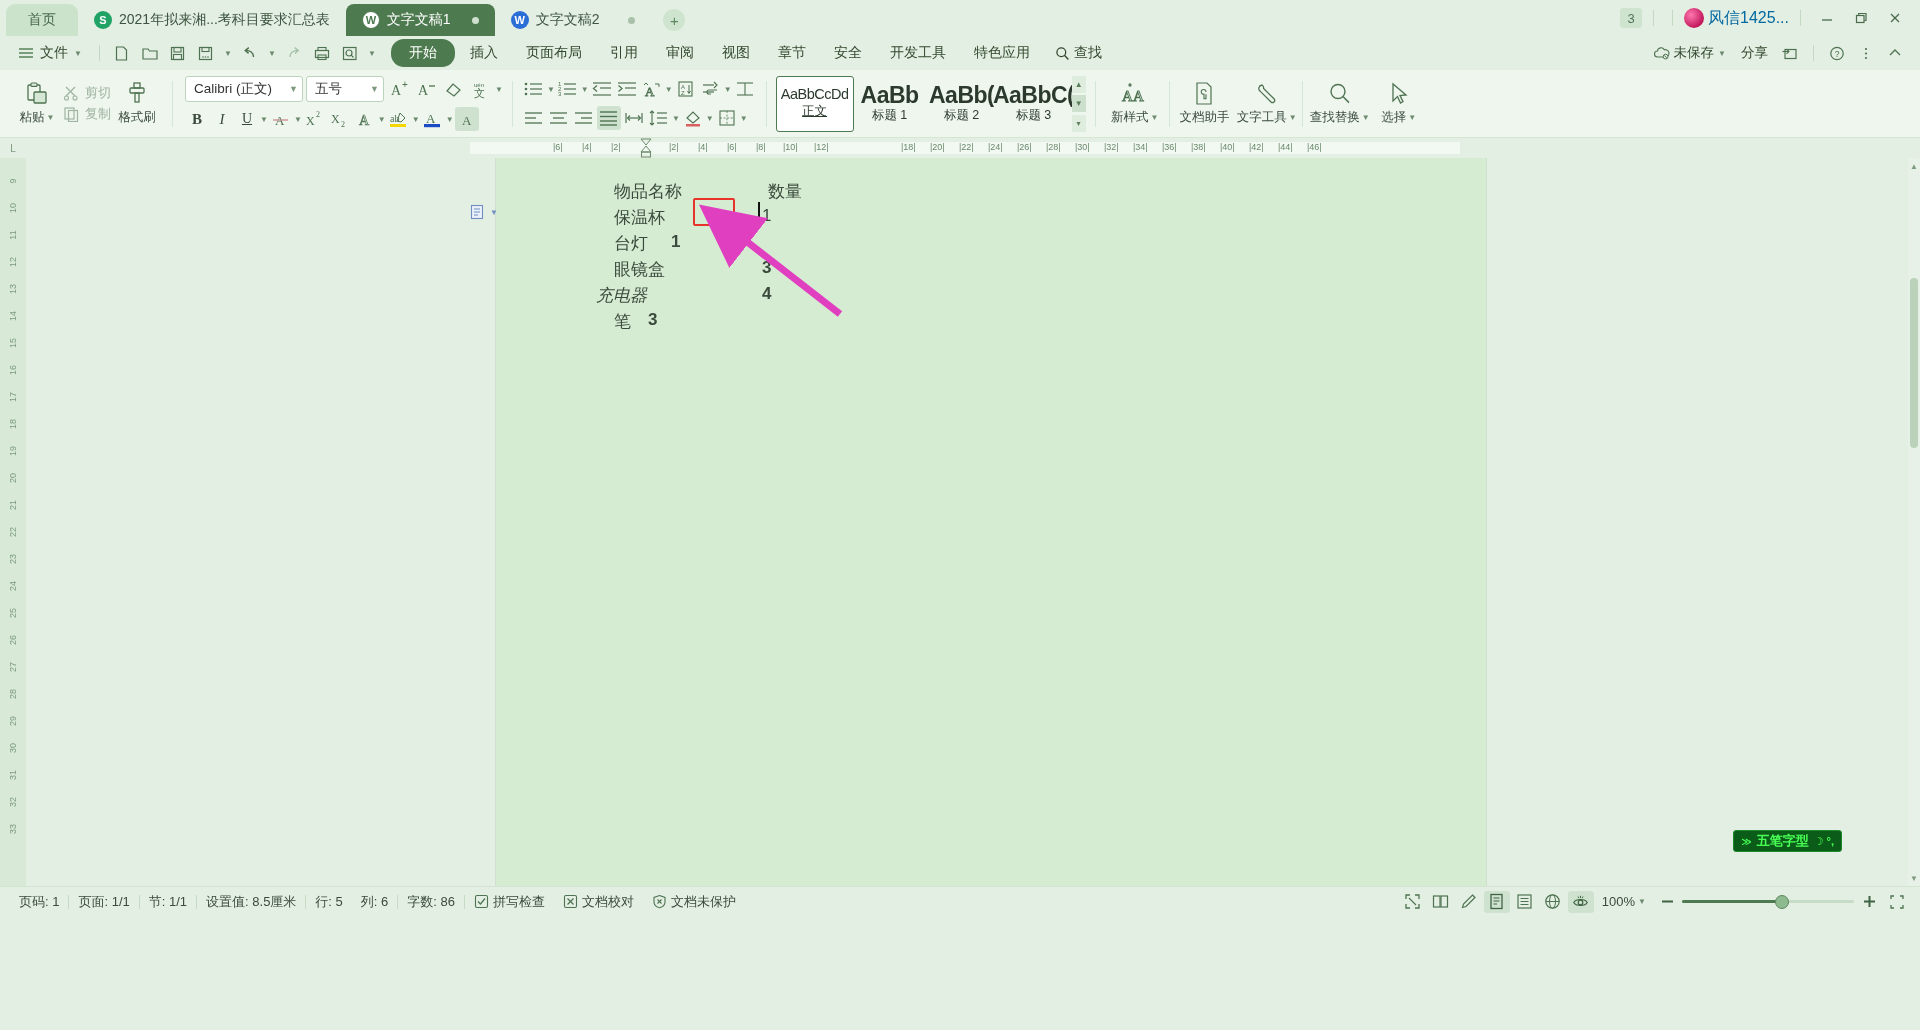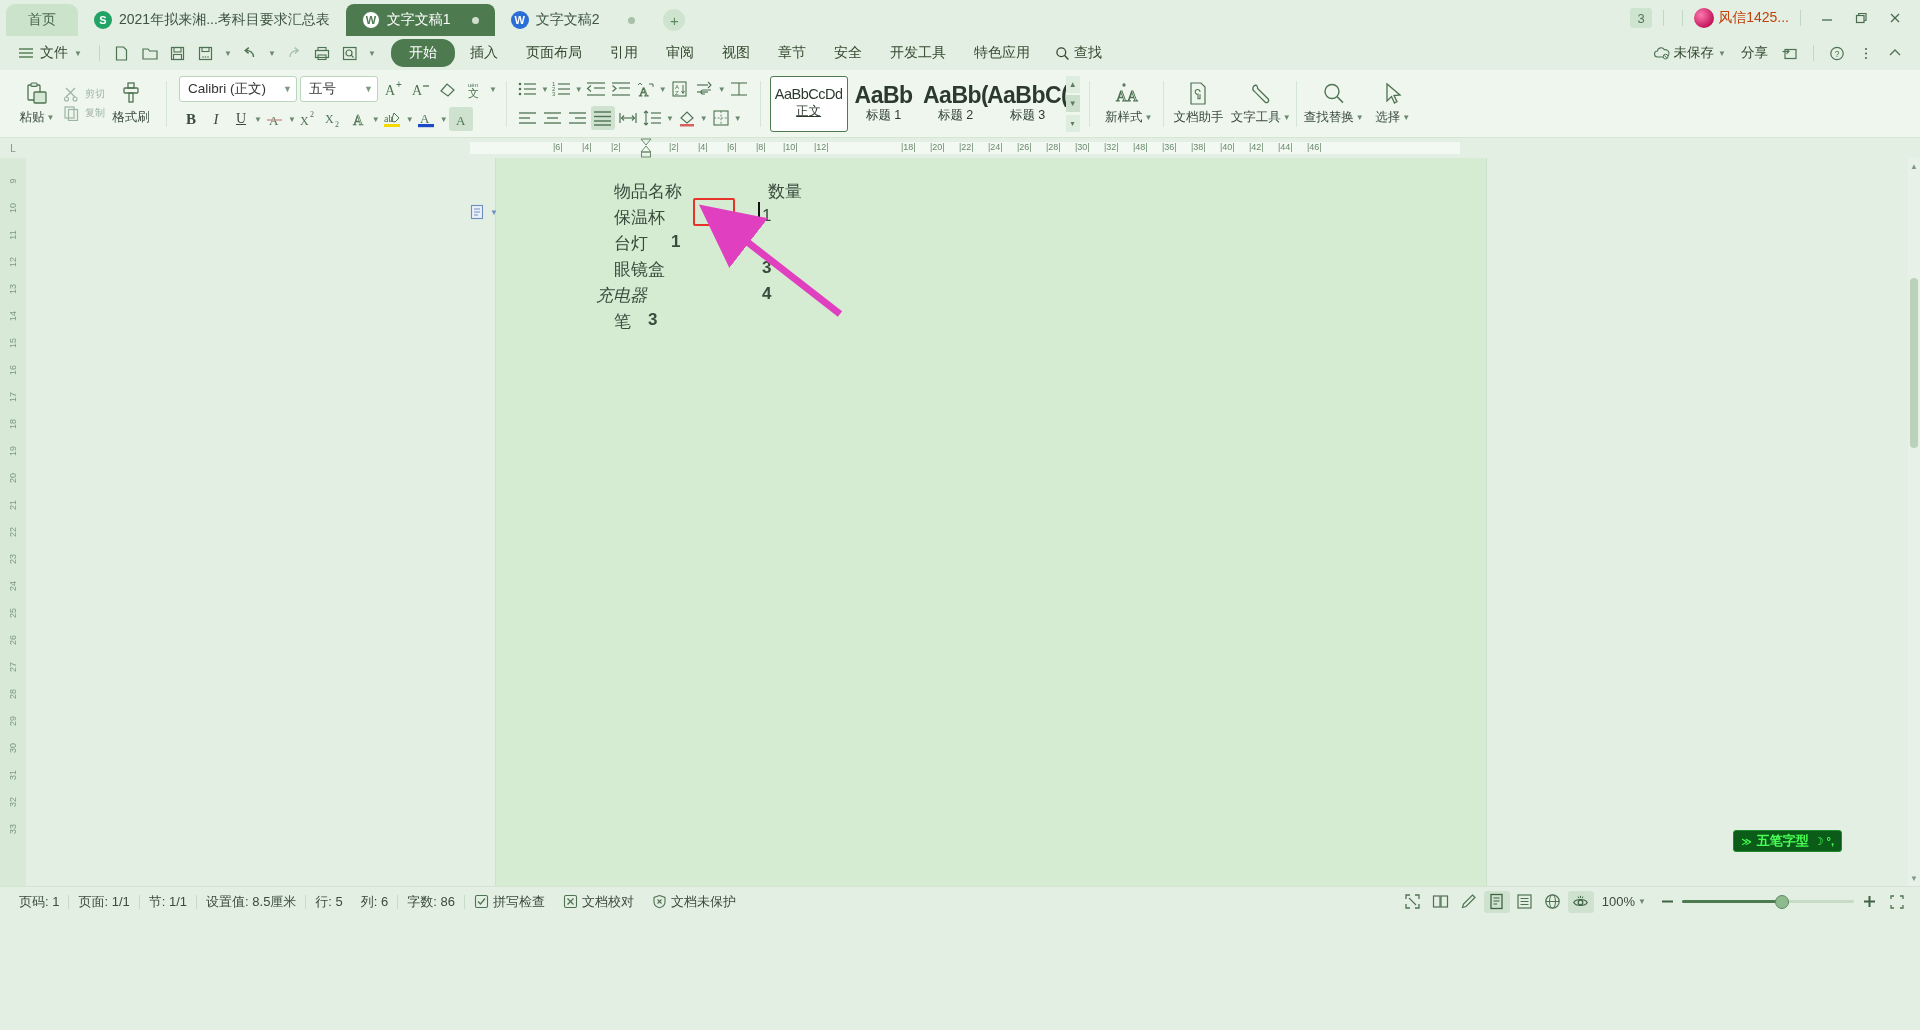--- a/index.html
+++ b/index.html
@@ -30,21 +30,21 @@
   .ic-wwhite { background:#ffffff; color:#4d7a4e; border:1px solid #4d7a4e;}
   .ic-blue { background:#2b6fd6; }
   .tab-plus {
     margin-left:12px; margin-bottom:5px; width:22px; height:22px; border-radius:50%;
     background:#cfe4cf; display:flex; align-items:center; justify-content:center; color:#5d8a5f; font-size:15px;
   }
   .tabbar-right { margin-left:auto; display:flex; align-items:center; gap:4px; padding-right:10px; height:36px; }
   .badge3 { background:#cfe4cf; color:#52755a; font-size:13px; width:22px;height:20px; display:flex;align-items:center;justify-content:center;border-radius:3px;}
   .vsep { width:1px; height:16px; background:#c2d8c2; margin:0 7px; }
   .avatar { width:20px;height:20px;border-radius:50%; background:radial-gradient(circle at 35% 35%, #ff77b0, #c2185b 70%); flex:none;}
-  .username { font-size:14px; color:#c2410c; max-width:110px; overflow:hidden; }
+  .username { font-size:16px; color:#0369a1; max-width:110px; overflow:hidden; }
   .wbtn { width:30px;height:26px; display:flex;align-items:center;justify-content:center; color:#4b6b4e; font-size:15px; }
 
   
   .menubar { height:34px; display:flex; align-items:center; padding-left:10px; gap:2px; background:#e3efe3; }
   .mfile { display:flex; align-items:center; gap:6px; font-size:14px; color:#33492f; padding:3px 8px; }
   .qat { display:flex; align-items:center; gap:2px; }
   .qbtn { width:26px;height:26px; display:flex;align-items:center;justify-content:center; border-radius:4px; }
   .qbtn.small { width:14px; }
   .ribbon-tabs { display:flex; align-items:center; gap:2px; margin-left:10px; }
   .rtab { font-size:14px; color:#33492f; padding:5px 13px; border-radius:13px; white-space:nowrap; }
@@ -54,21 +54,21 @@
   .mr-item { display:flex; align-items:center; gap:4px; font-size:13.5px; color:#33492f; padding:4px 6px; }
 
   
   .ribbon { height:68px; background:#eef6ee; display:flex; align-items:center; padding:0 6px; gap:0px;
             border-bottom:1px solid #d4e5d4; }
   .grp { display:flex; align-items:center; height:64px; padding:0 5px; }
   .grpsep { width:1px; height:46px; background:#d6e6d6; margin:0 4px; }
   .bigbtn { display:flex; flex-direction:column; align-items:center; justify-content:center; width:52px; font-size:12.5px; color:#3a4a3c; gap:2px;}
   .bigbtn .lbl { display:flex; align-items:center; gap:2px; font-size:12.5px;}
   .stacked { display:flex; flex-direction:column; gap:3px; }
-  .minibtn { display:flex; align-items:center; gap:5px; font-size:10px; color:#9fb4a1; }
+  .minibtn { display:flex; align-items:center; gap:5px; font-size:13px; color:#9fb4a1; }
   .ibtn { width:24px;height:24px; display:flex; align-items:center;justify-content:center; border-radius:3px; }
   .ibtn.on { background:#cfe2cf; }
   .caret { font-size:8px; color:#6b8a6d; }
   .fontrow { display:flex; align-items:center; gap:3px; }
   .fontbox { height:26px; border:1px solid #bcd3bc; background:#fff; border-radius:3px; display:flex; align-items:center;
              padding:0 4px 0 8px; font-size:13.5px; color:#333; }
   .fontbox .nm { white-space:nowrap; }
   .fontbox .cv { margin-left:auto; padding-left:8px; color:#7d9a7f; font-size:9px; }
   .fnamebox { width:118px; }
   .fsizebox { width:78px; }
@@ -694,21 +694,21 @@
           <span style="left: 817px; margin-top: 39px;">|14|</span>
           <span style="left: 846px; margin-top: 44px;">|16|</span>
           <span style="left: 875px;">|18|</span>
           <span style="left: 904px;">|20|</span>
           <span style="left: 933px;">|22|</span>
           <span style="left: 962px;">|24|</span>
           <span style="left: 991px;">|26|</span>
           <span style="left: 1020px;">|28|</span>
           <span style="left: 1049px;">|30|</span>
           <span style="left: 1078px;">|32|</span>
-          <span style="left: 1107px;">|48|</span>
+          <span style="left: 1107px;">|34|</span>
           <span style="left: 1136px;">|36|</span>
           <span style="left: 1165px;">|38|</span>
           <span style="left: 1194px;">|40|</span>
           <span style="left: 1223px;">|42|</span>
           <span style="left: 1252px;">|44|</span>
           <span style="left: 1281px;">|46|</span>
         </div>
       <svg width="16" height="20" style="position:absolute; left:612px; top:0;">
         <path d="M3 1 L13 1 L8 7 z" fill="none" stroke="#6b8a6d" stroke-width="1"></path>
         <path d="M8 8 L13 14 L3 14 z" fill="none" stroke="#6b8a6d" stroke-width="1"></path>

